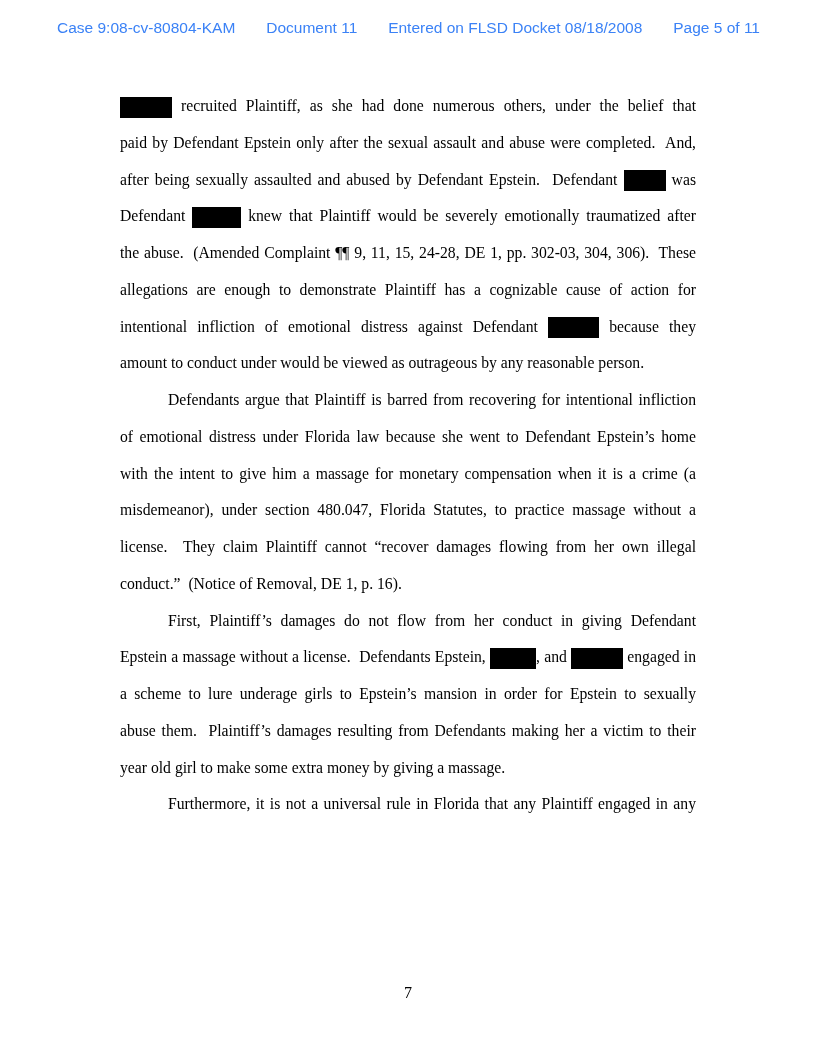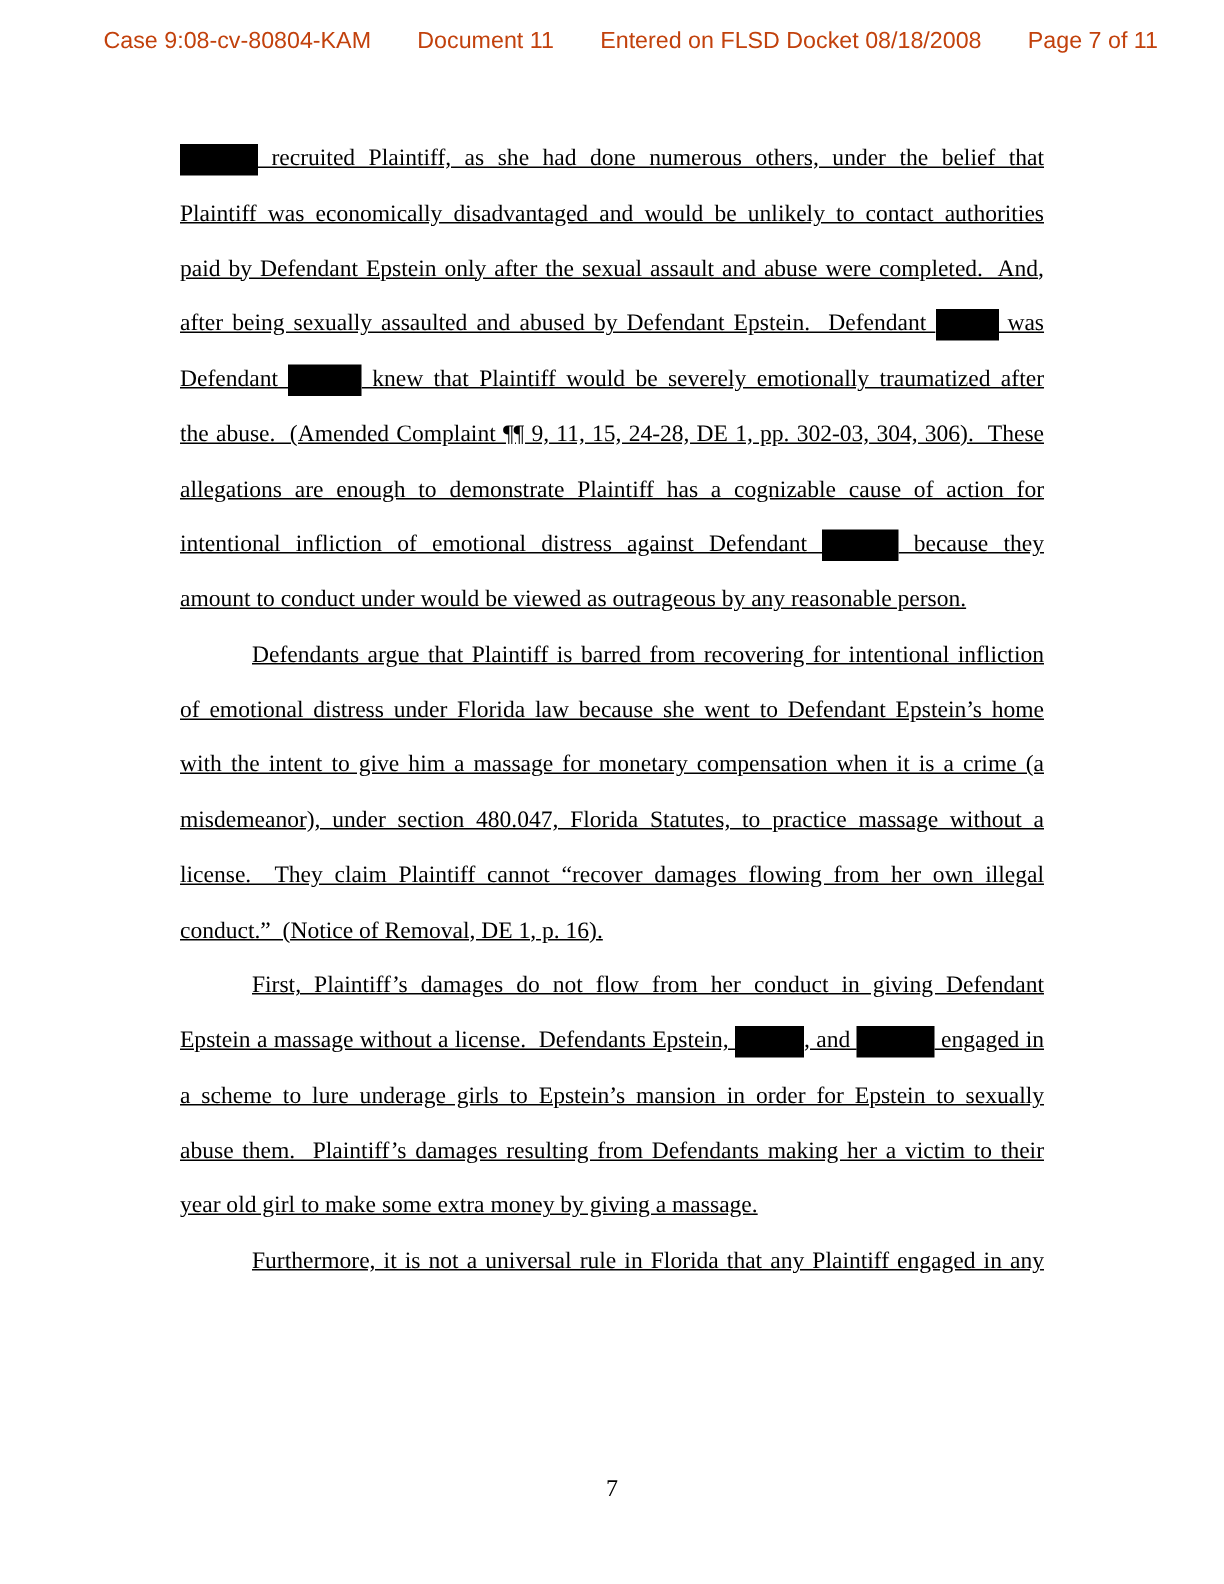--- a/index.html
+++ b/index.html
@@ -32,21 +32,20 @@
     left: 120px;
     width: 576px;
     font-size: 15.7px;
   }
   .line {
     height: 36.75px;
     line-height: 36.75px;
     white-space: nowrap;
     text-align: justify;
     text-align-last: justify;
-    text-decoration: underline;
   }
   .line.last { text-align-last: left; }
   .line.indent { text-indent: 48px; }
   .redaction {
     display: inline-block;
     background: #000000;
     height: 21px;
     vertical-align: middle;
   }
   .page-footer {
@@ -56,30 +55,29 @@
     width: 100%;
     text-align: center;
     font-size: 16px;
   }
 </style>
 </head>
 <body>
 
 <div class="page">
 
-  <header class="docket-header" style="color: #c2410c; margin-left: 12px;">
+  <header class="docket-header" style="color: #3b82f6;">
     <span>Case 9:08-cv-80804-KAM</span>
     <span>Document 11</span>
     <span>Entered on FLSD Docket 08/18/2008</span>
-    <span>Page 7 of 11</span>
+    <span>Page 5 of 11</span>
   </header>
 
   <main class="doc-body" style="color: rgb(0, 0, 0);">
       <div class="line"><span class="redaction" style="width: 52px; background: rgb(0, 0, 0);"></span> recruited Plaintiff, as she had done numerous others, under the belief that</div>
-      <div class="line">Plaintiff was economically disadvantaged and would be unlikely to contact authorities</div>
       <div class="line">paid by Defendant Epstein only after the sexual assault and abuse were completed.&nbsp; And,</div>
       <div class="line">after being sexually assaulted and abused by Defendant Epstein.&nbsp; Defendant <span class="redaction" style="width: 42px; background: rgb(0, 0, 0);"></span> was</div>
       <div class="line">Defendant <span class="redaction" style="width: 49px; background: rgb(0, 0, 0);"></span> knew that Plaintiff would be severely emotionally traumatized after</div>
       <div class="line">the abuse.&nbsp; (Amended Complaint ¶¶ 9, 11, 15, 24-28, DE 1, pp. 302-03, 304, 306).&nbsp; These</div>
       <div class="line">allegations are enough to demonstrate Plaintiff has a cognizable cause of action for</div>
       <div class="line">intentional infliction of emotional distress against Defendant <span class="redaction" style="width: 51px; background: rgb(0, 0, 0);"></span> because they</div>
       <div class="line last">amount to conduct under would be viewed as outrageous by any reasonable person.</div>
       <div class="line indent">Defendants argue that Plaintiff is barred from recovering for intentional infliction</div>
       <div class="line">of emotional distress under Florida law because she went to Defendant Epstein’s home</div>
       <div class="line">with the intent to give him a massage for monetary compensation when it is a crime (a</div>

